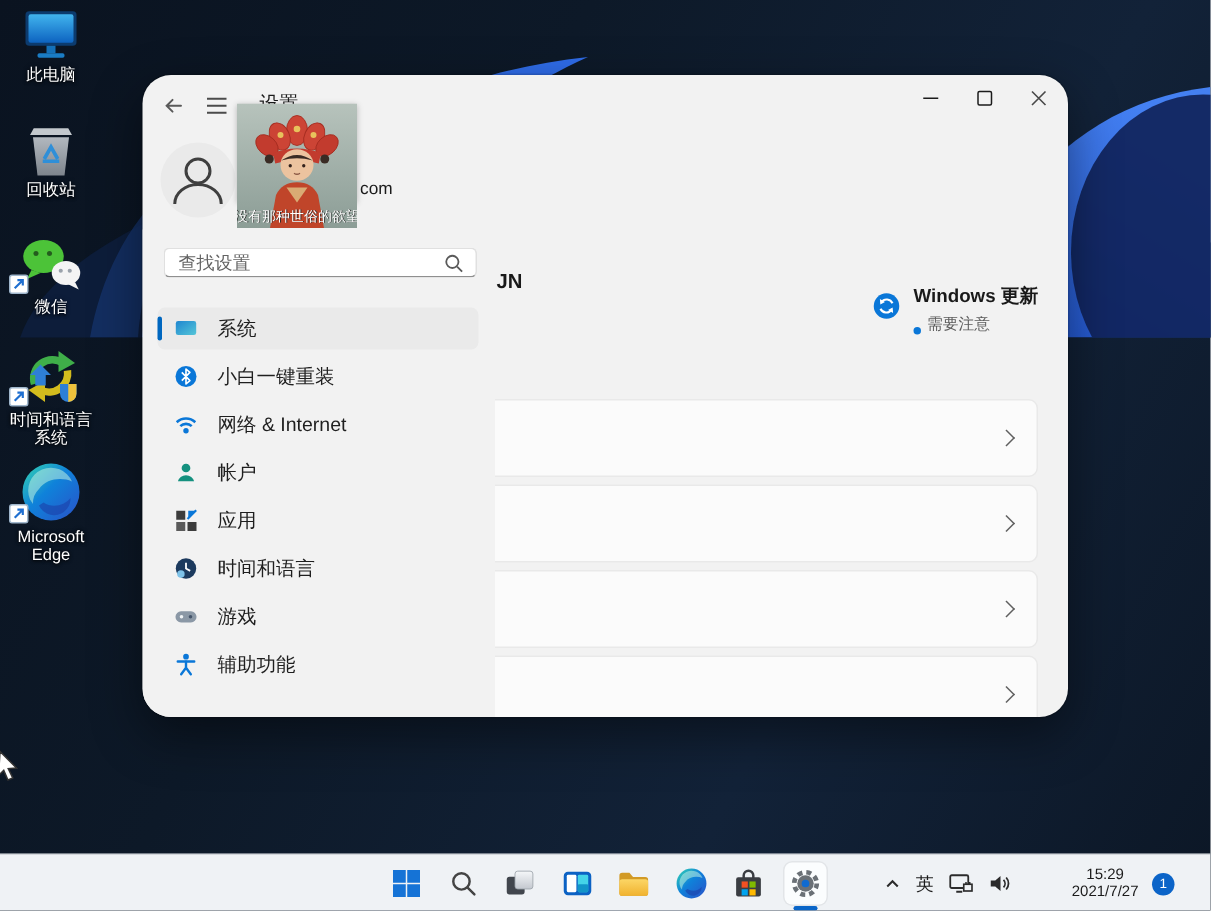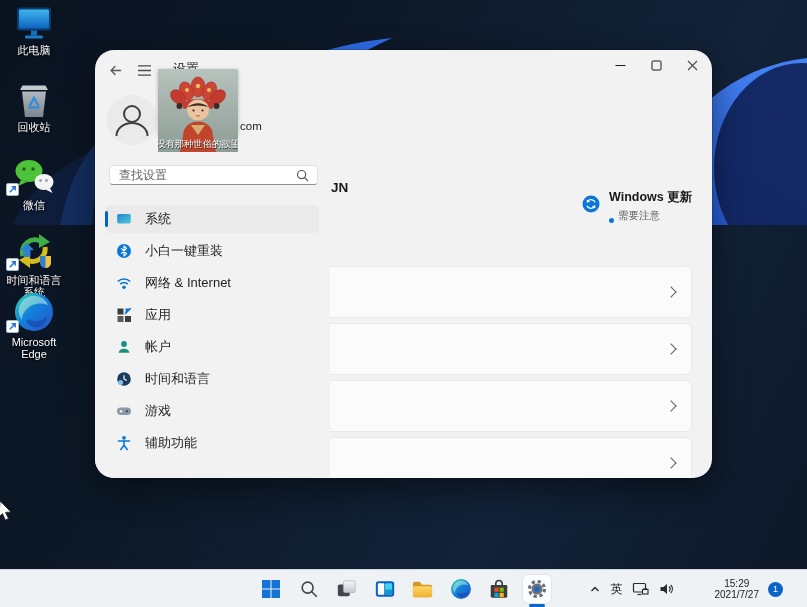--- a/index.html
+++ b/index.html
@@ -215,21 +215,21 @@
           <path d="M2 8 L8 2 M4 2 h4 v4" fill="none" stroke="#1f6fd0" stroke-width="1.6"></path>
         </svg>
     </span>
   </div>
   <div class="lbl">
     <div>时间和语言</div>
     <div>系统</div>
   </div>
 </div>
 
-<div class="dicon" style="top:291px">
+<div class="dicon" style="top:307px">
   <div class="ic" style="height:42px">
     <svg width="42" height="42" viewBox="0 0 42 42">
       <circle cx="21" cy="21" r="19" fill="url(#gEdge)"></circle>
       <path d="M7 26 A15 15 0 0 1 35 14 C 28 11, 18 12, 13 19 A13 13 0 0 0 9 29 Z" fill="#bdf0e2" opacity=".55"></path>
       <path d="M13 30 A11 11 0 0 0 34 25 C 30 30, 22 32, 16 28 Z" fill="#1a3fa8" opacity=".6"></path>
     </svg>
     <span class="sc-badge">
       <svg width="9" height="9" viewBox="0 0 10 10">
           <path d="M2 8 L8 2 M4 2 h4 v4" fill="none" stroke="#1f6fd0" stroke-width="1.6"></path>
         </svg>
@@ -354,38 +354,38 @@
               <circle cx="8" cy="12.2" r="1.8" fill="#0a77d8"></circle>
             </svg>
         </span>
         <span>网络 &amp; Internet</span>
       </div>
 
 
       <div class="nav-item">
         <span class="nico">
           <svg width="16" height="16" viewBox="0 0 16 16">
+              <circle cx="8" cy="5" r="2.9" fill="#15917f"></circle>
+              <path d="M2.6 13.8 a5.5 4.9 0 0 1 10.8 0 Z" fill="#15917f"></path>
+            </svg>
+        </span>
+        <span>帐户</span>
+      </div>
+
+      <div class="nav-item">
+        <span class="nico">
+          <svg width="16" height="16" viewBox="0 0 16 16">
               <rect x="1.5" y="1.5" width="6" height="6" fill="#3c3c3c"></rect>
               <rect x="1.5" y="9" width="6" height="6" fill="#5a5a5a"></rect>
               <rect x="9" y="9" width="6" height="6" fill="#3c3c3c"></rect>
               <path d="M9.5 6.5 V1.5 H14.5 Z" fill="#0a77d8"></path>
               <path d="M9 7 L14.8 1.2" stroke="#0a77d8" stroke-width="1.4"></path>
             </svg>
         </span>
         <span>应用</span>
-      </div>
-
-      <div class="nav-item">
-        <span class="nico">
-          <svg width="16" height="16" viewBox="0 0 16 16">
-              <circle cx="8" cy="5" r="2.9" fill="#15917f"></circle>
-              <path d="M2.6 13.8 a5.5 4.9 0 0 1 10.8 0 Z" fill="#15917f"></path>
-            </svg>
-        </span>
-        <span>帐户</span>
       </div>
 
       <div class="nav-item">
         <span class="nico">
           <svg width="16" height="16" viewBox="0 0 16 16">
               <circle cx="8" cy="8" r="6.8" fill="#1c3a5e"></circle>
               <path d="M8 4.2 V8 L10.8 9.6" fill="none" stroke="#fff" stroke-width="1.2"></path>
               <circle cx="4.6" cy="11.6" r="2.5" fill="#7ec2e8"></circle>
             </svg>
         </span>

